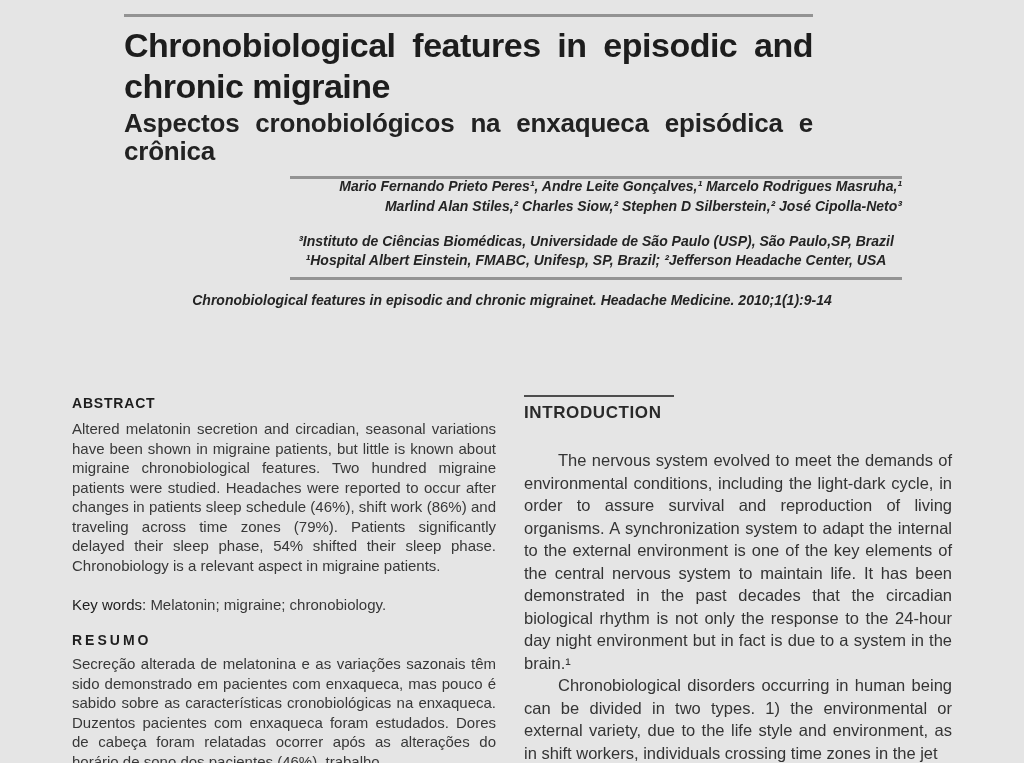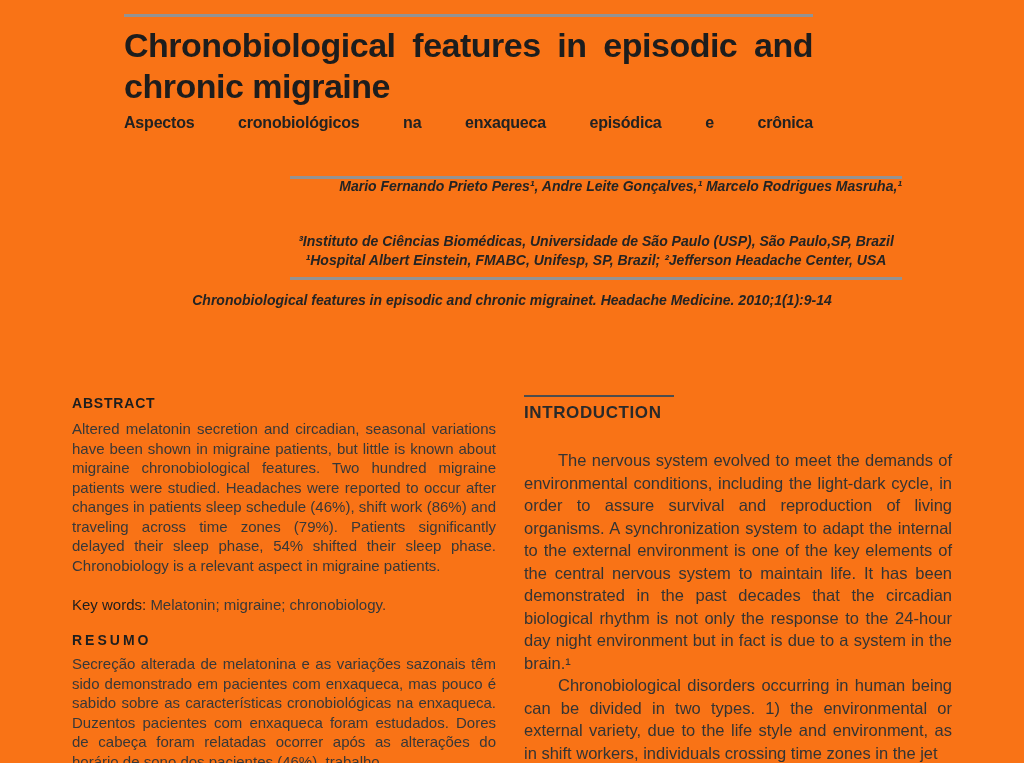--- a/index.html
+++ b/index.html
@@ -11,21 +11,21 @@
     width: 1024px;
     height: 763px;
     overflow: hidden;
     font-family: "Liberation Sans", sans-serif;
     color: #3a3a3a;
   }
   .page {
     position: relative;
     width: 1024px;
     height: 763px;
-    background: #f97316;
+    background: #e5e5e5;
     overflow: hidden;
   }
   .rule {
     position: absolute;
     height: 3px;
     background: #939393;
   }
   .top-rule      { left: 124px; top: 14px;  width: 689px; }
   .authors-rule  { left: 290px; top: 176px; width: 612px; }
   .citation-rule { left: 290px; top: 277px; width: 612px; }
@@ -37,21 +37,21 @@
     font-size: 34px;
     line-height: 41px;
     color: #1d1d1d;
     letter-spacing: -0.5px;
   }
   .title-line-1 { text-align: justify; text-align-last: justify; }
   .subtitle {
     position: absolute;
     left: 124px; top: 109px; width: 689px;
     font-weight: 700;
-    font-size: 16px;
+    font-size: 26px;
     line-height: 28px;
     color: #222222;
     text-align: justify;
     text-align-last: justify;
     letter-spacing: -0.2px;
   }
   .authors {
     position: absolute;
     left: 290px; top: 176px; width: 612px;
     text-align: right;
@@ -149,20 +149,21 @@
     <div class="title-line-1">Chronobiological features in episodic and</div>
     <div class="title-line-2">chronic migraine</div>
   </div>
 
   <div class="subtitle">Aspectos cronobiológicos na enxaqueca episódica e crônica</div>
 
   <div class="rule authors-rule"></div>
 
   <div class="authors">
     <div>Mario Fernando Prieto Peres¹, Andre Leite Gonçalves,¹ Marcelo Rodrigues Masruha,¹</div>
+    <div>Marlind Alan Stiles,² Charles Siow,² Stephen D Silberstein,² José Cipolla-Neto³</div>
   </div>
 
   <div class="affiliations">
     <div>³Instituto de Ciências Biomédicas, Universidade de São Paulo (USP), São Paulo,SP, Brazil</div>
     <div>¹Hospital Albert Einstein, FMABC, Unifesp, SP, Brazil; ²Jefferson Headache Center, USA</div>
   </div>
 
   <div class="rule citation-rule"></div>
 
   <div class="citation">

